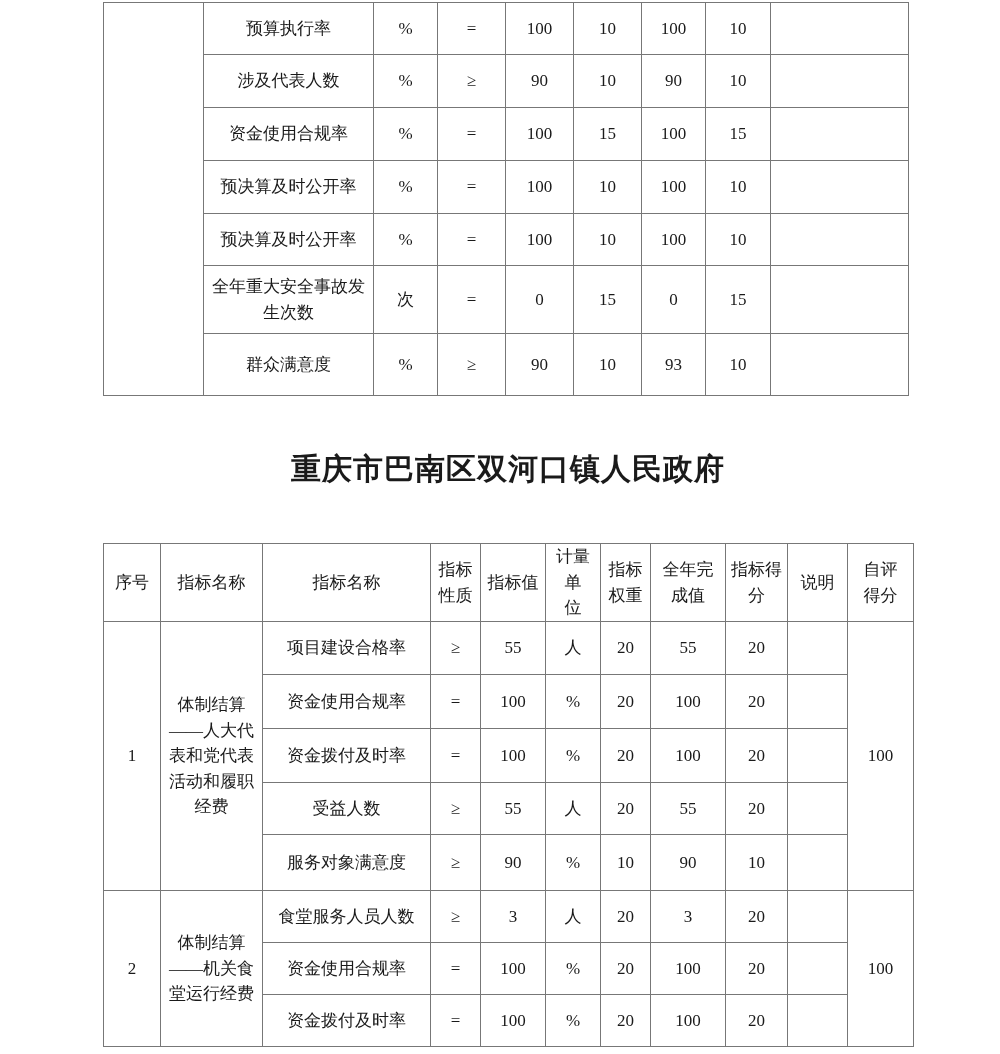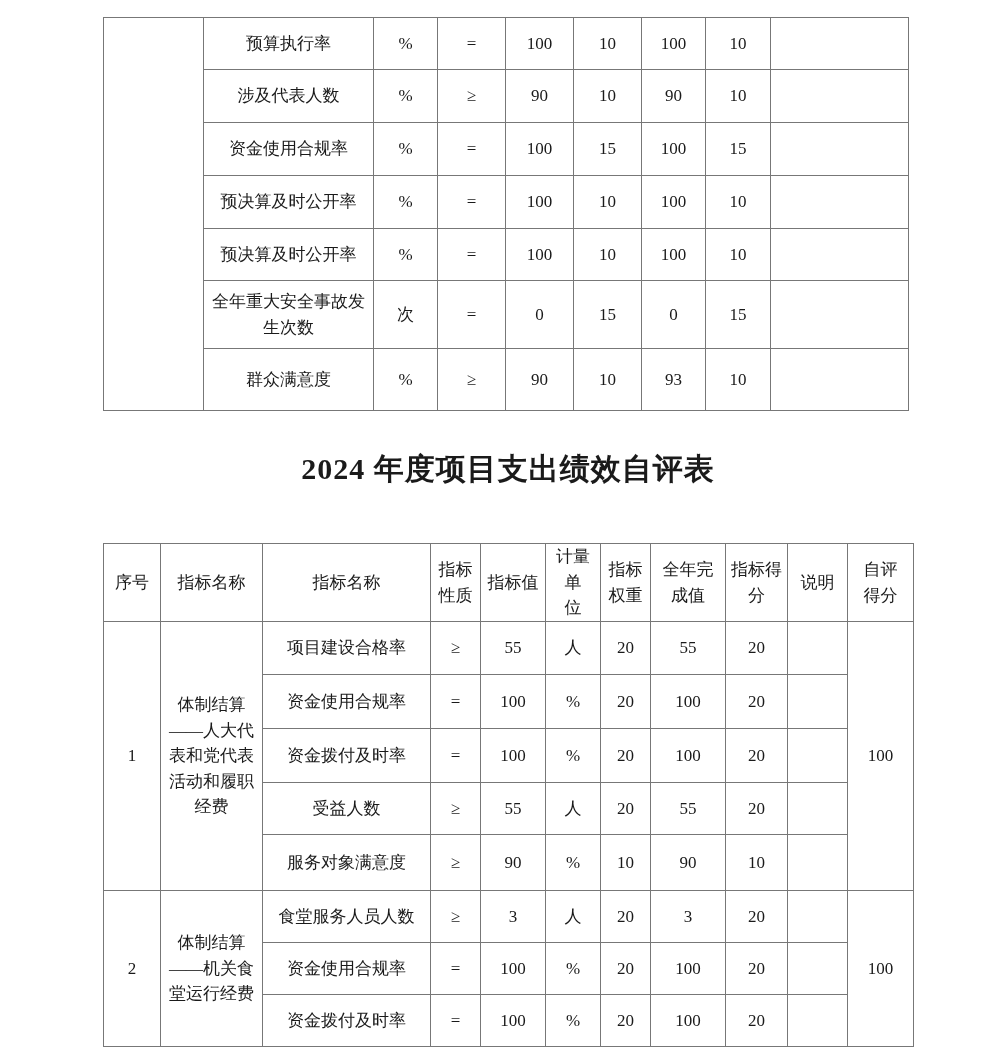--- a/index.html
+++ b/index.html
@@ -10,21 +10,21 @@
   }
   table.tbl{
     border-collapse:collapse;table-layout:fixed;position:absolute;
   }
   table.tbl td{
     border:1px solid #777777;text-align:center;vertical-align:middle;
     font-size:17px;line-height:1.5;padding:0 2px;word-break:break-all;
     overflow:hidden;
   }
   
-  #table1{left:103px;top:17px;width:805px;border-radius:8px;}
+  #table1{left:103px;top:2px;width:805px;border-radius:8px;}
   
   #table2{left:103px;top:543px;width:810px;}
   .name-cell{text-align:left;padding-left:7px;padding-right:10px;}
   .hdr td{white-space:pre-line;line-height:1.45;padding:0 1px;}
   .proj-cell{line-height:1.55;padding:0 1px;}
   #doc-title{
     position:absolute;left:103px;top:447px;width:810px;text-align:center;
     font-weight:700;font-size:30px;line-height:1.47;letter-spacing:1px;
   }
 </style>
@@ -112,21 +112,21 @@
       <td>90</td>
       <td>10</td>
       <td>93</td>
       <td>10</td>
       <td></td>
     </tr>
   </tbody>
 </table>
 
 <div id="doc-title">
-  <div>2024 年度项目支出绩效自评表</div>
+  <div>重庆市巴南区双河口镇人民政府</div>
 </div>
 
 <table class="tbl" id="table2">
   <colgroup>
     <col style="width:57px">
       <col style="width:102px">
       <col style="width:168px">
     <col style="width:50px">
       <col style="width:65px">
       <col style="width:55px">

